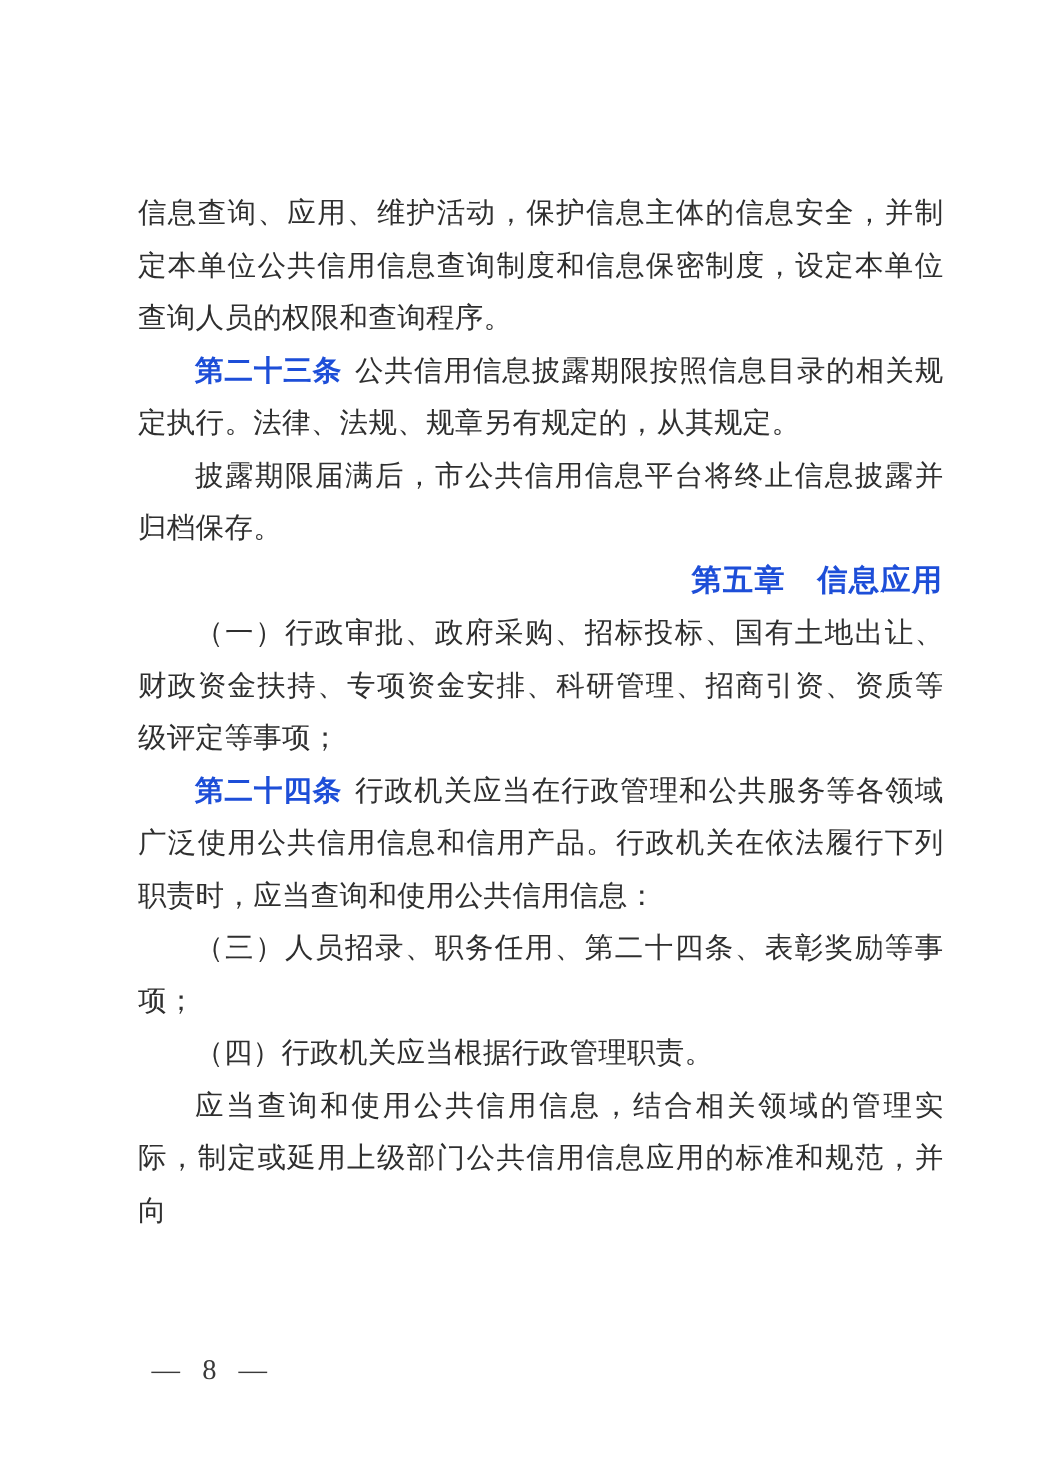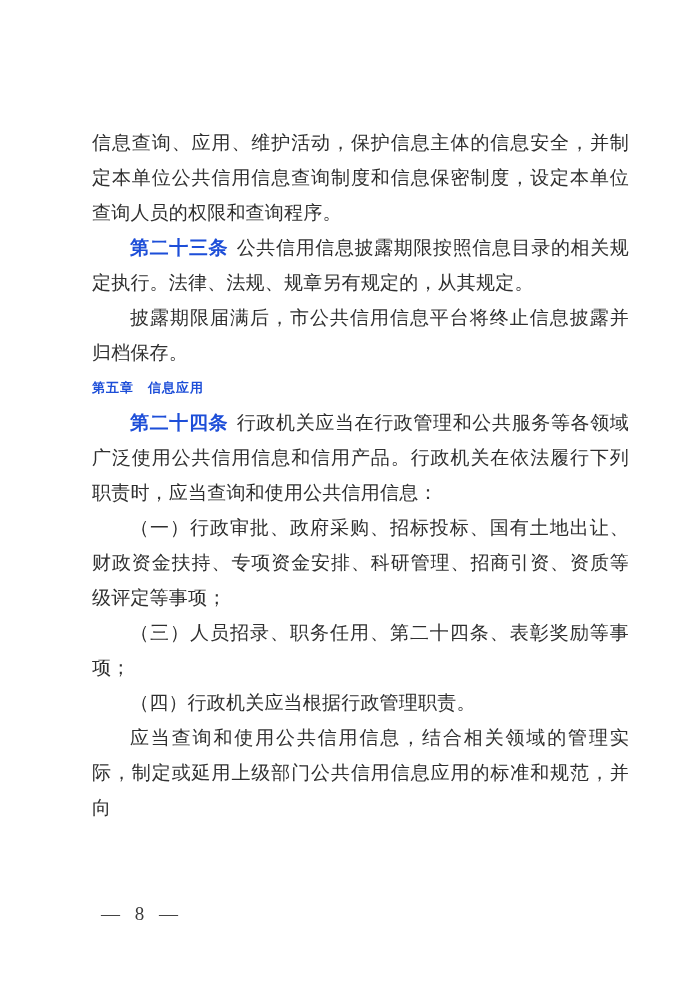--- a/index.html
+++ b/index.html
@@ -29,22 +29,22 @@
   .body-text p { margin: 0; }
   .indent { text-indent: 2em; }
   .hei {
     font-weight: bold;
     font-family: "Liberation Sans", "DejaVu Sans", sans-serif;
     color: #1d4ed8;
   }
   .lead { margin-right: 0.45em; }
   .chapter {
     margin: 0;
-    text-align: left;
-    font-size: 13px;
+    text-align: right;
+    font-size: 20px;
     line-height: 35px;
     letter-spacing: 1px;
   }
   .footer {
     position: absolute;
     left: 101px; top: 903px;
     font-size: 19px;
     letter-spacing: 5px;
     color: #3a3a3a;
   }
@@ -56,23 +56,23 @@
   <div class="body-text">
 
     <p>信息查询、应用、维护活动，保护信息主体的信息安全，并制定本单位公共信用信息查询制度和信息保密制度，设定本单位查询人员的权限和查询程序。</p>
 
     <p class="indent"><span class="hei lead">第二十三条</span><span>公共信用信息披露期限按照信息目录的相关规定执行。法律、法规、规章另有规定的，从其规定。</span></p>
 
     <p class="indent">披露期限届满后，市公共信用信息平台将终止信息披露并归档保存。</p>
 
     <p class="chapter hei">第五章　信息应用</p>
 
+    <p class="indent">（一）行政审批、政府采购、招标投标、国有土地出让、财政资金扶持、专项资金安排、科研管理、招商引资、资质等级评定等事项；</p>
+
     <p class="indent"><span class="hei lead">第二十四条</span><span>行政机关应当在行政管理和公共服务等各领域广泛使用公共信用信息和信用产品。行政机关在依法履行下列职责时，应当查询和使用公共信用信息：</span></p>
-
-    <p class="indent">（一）行政审批、政府采购、招标投标、国有土地出让、财政资金扶持、专项资金安排、科研管理、招商引资、资质等级评定等事项；</p>
 
 
     <p class="indent">（三）人员招录、职务任用、第二十四条、表彰奖励等事项；</p>
 
     <p class="indent">（四）行政机关应当根据行政管理职责。</p>
 
     <p class="indent">应当查询和使用公共信用信息，结合相关领域的管理实际，制定或延用上级部门公共信用信息应用的标准和规范，并向</p>
 
   </div>
 

